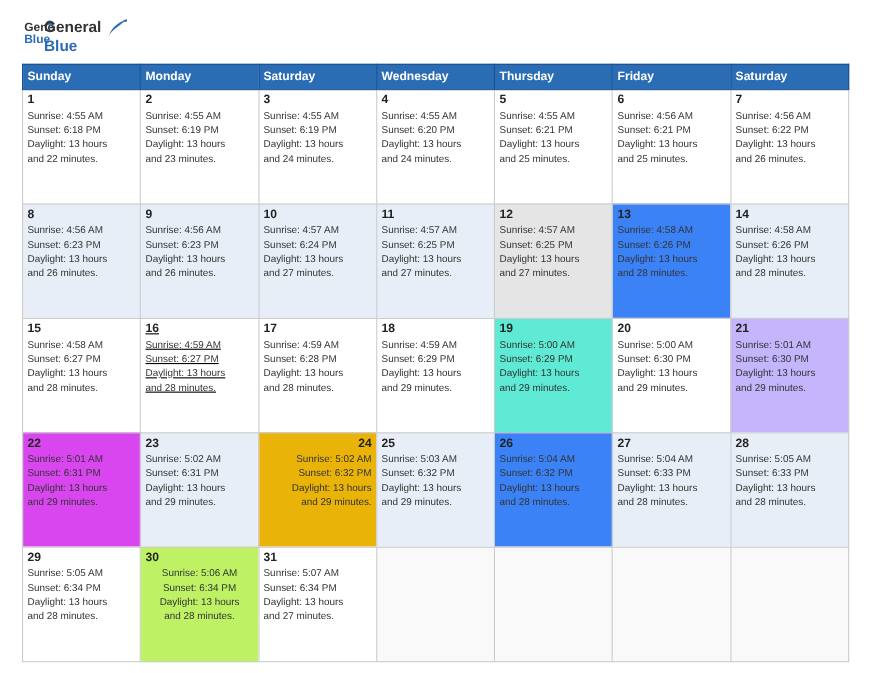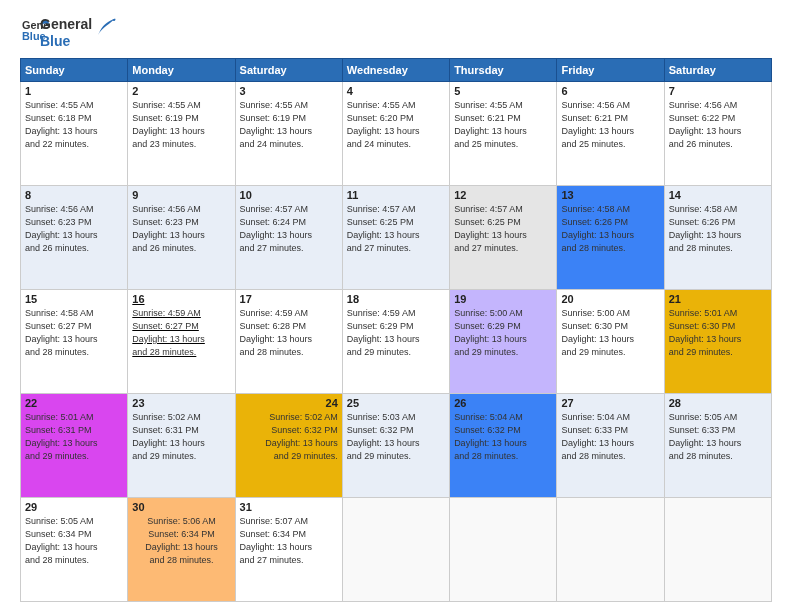--- a/index.html
+++ b/index.html
@@ -257,35 +257,35 @@
 Daylight: 13 hours
 and 28 minutes.</div>
           </td>
           <td style="background: rgb(255, 255, 255);">
             <span class="day-num">18</span>
             <div class="day-info" style="white-space: pre-line;">Sunrise: 4:59 AM
 Sunset: 6:29 PM
 Daylight: 13 hours
 and 29 minutes.</div>
           </td>
-          <td style="background: #c4b5fd;">
+          <td style="background: #5eead4;">
             <span class="day-num">19</span>
             <div class="day-info" style="white-space: pre-line;">Sunrise: 5:00 AM
 Sunset: 6:29 PM
 Daylight: 13 hours
 and 29 minutes.</div>
           </td>
           <td style="background: rgb(255, 255, 255);">
             <span class="day-num">20</span>
             <div class="day-info" style="white-space: pre-line;">Sunrise: 5:00 AM
 Sunset: 6:30 PM
 Daylight: 13 hours
 and 29 minutes.</div>
           </td>
-          <td style="background: #eab308;">
+          <td style="background: #c4b5fd;">
             <span class="day-num">21</span>
             <div class="day-info" style="white-space: pre-line;">Sunrise: 5:01 AM
 Sunset: 6:30 PM
 Daylight: 13 hours
 and 29 minutes.</div>
           </td>
         </tr>
         <tr>
           <td style="background: #d946ef;">
             <span class="day-num">22</span>
@@ -338,21 +338,21 @@
           </td>
         </tr>
         <tr>
           <td style="background: rgb(255, 255, 255);">
             <span class="day-num">29</span>
             <div class="day-info" style="white-space: pre-line;">Sunrise: 5:05 AM
 Sunset: 6:34 PM
 Daylight: 13 hours
 and 28 minutes.</div>
           </td>
-          <td style="background: #fdba74;">
+          <td style="background: #bef264;">
             <span class="day-num">30</span>
             <div class="day-info" style="white-space: pre-line; text-align: center;">Sunrise: 5:06 AM
 Sunset: 6:34 PM
 Daylight: 13 hours
 and 28 minutes.</div>
           </td>
           <td style="background: rgb(255, 255, 255);">
             <span class="day-num">31</span>
             <div class="day-info" style="white-space: pre-line;">Sunrise: 5:07 AM
 Sunset: 6:34 PM

